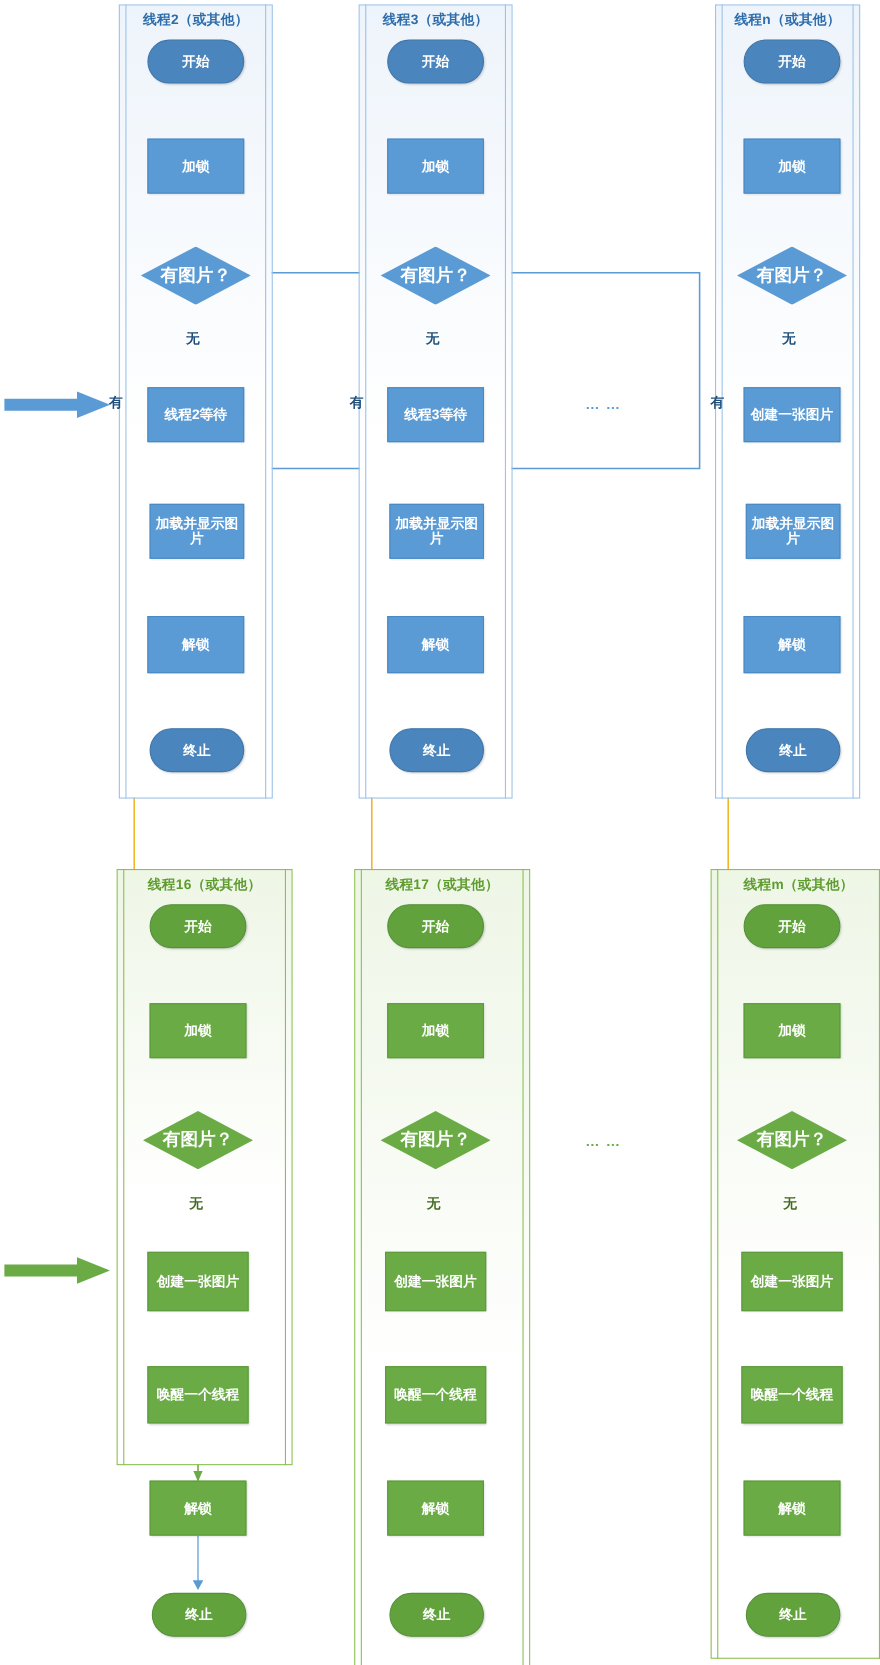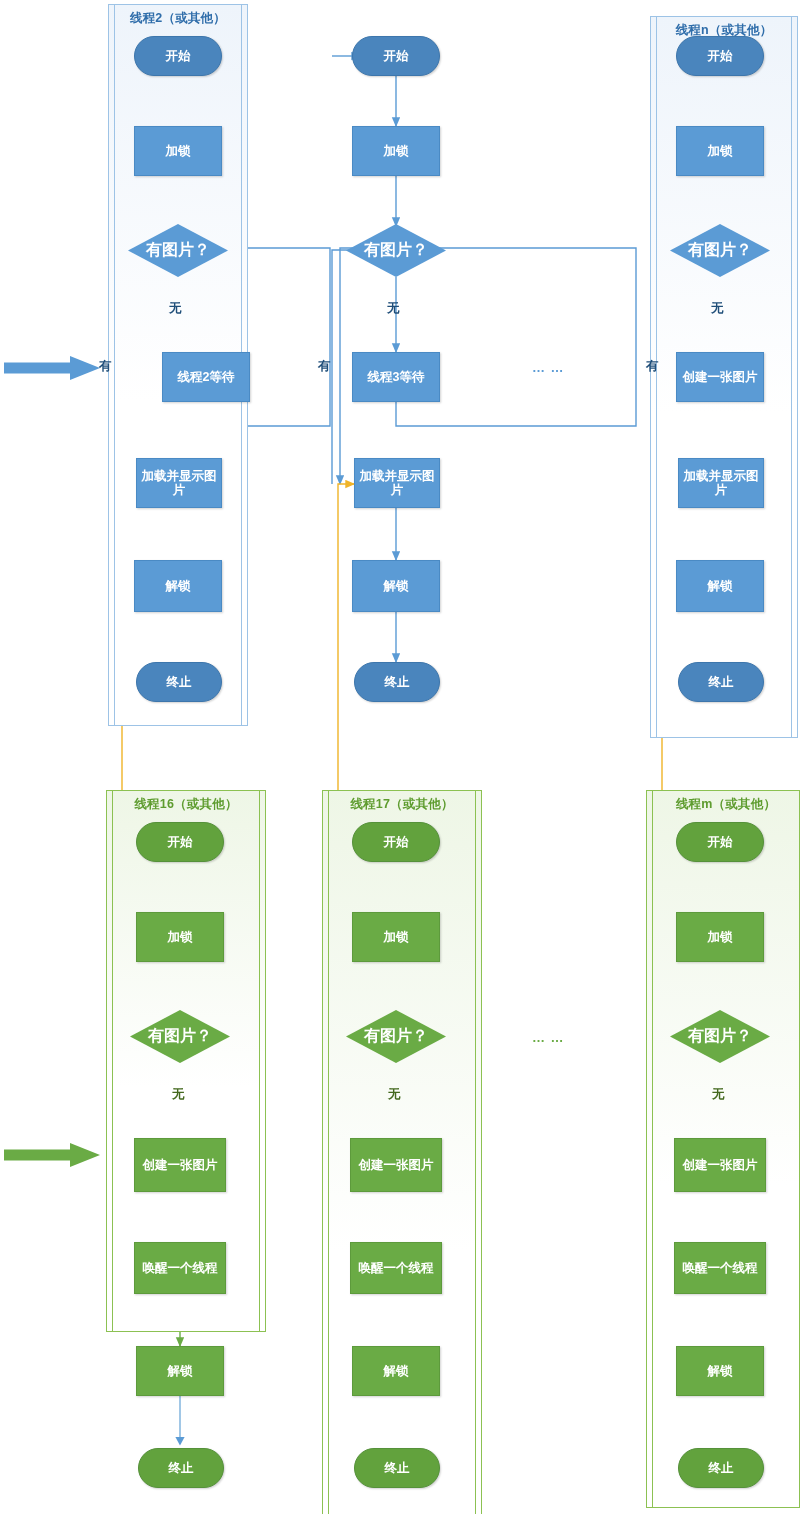--- a/index.html
+++ b/index.html
@@ -150,33 +150,38 @@
       <path d="M354,1268 L338,1268 L338,484 L354,484" marker-end="url(#ao)"></path>
       <path d="M678,1268 L662,1268 L662,484 L678,484" marker-end="url(#ao)"></path>
     </g>
   </svg>
 
   <div class="lane lane-blue" style="left:108px;top:4px;width:140px;height:722px;">
     <div class="outer"></div>
     <div class="inner"></div>
     <div class="lane-title">线程2（或其他）</div>
   </div>
-  <div class="lane lane-blue" style="left:650px;top:16px;width:148px;height:722px;">
+  <div class="lane lane-blue" style="left:326px;top:4px;width:140px;height:722px;">
+    <div class="outer"></div>
+    <div class="inner"></div>
+    <div class="lane-title">线程3（或其他）</div>
+  </div>
+  <div class="lane lane-blue" style="left:650px;top:4px;width:132px;height:722px;">
     <div class="outer"></div>
     <div class="inner"></div>
     <div class="lane-title">线程n（或其他）</div>
   </div>
 
   <div class="node n-blue term" style="left:134px;top:36px;width:88px;height:40px;">开始</div>
   <div class="node n-blue" style="left:134px;top:126px;width:88px;height:50px;">加锁</div>
   <div class="diamond d-blue" style="left:128px;top:224px;width:100px;height:53px;">
     <div class="dshape"></div>
     <div class="dtext">有图片？</div>
   </div>
-  <div class="node n-blue" style="left:134px;top:352px;width:88px;height:50px;margin-left:28px;">线程2等待</div>
+  <div class="node n-blue" style="left:134px;top:352px;width:88px;height:50px;">线程2等待</div>
   <div class="node n-blue" style="left:136px;top:458px;width:86px;height:50px;">加载并显示图片</div>
   <div class="node n-blue" style="left:134px;top:560px;width:88px;height:52px;">解锁</div>
   <div class="node n-blue term" style="left:136px;top:662px;width:86px;height:40px;">终止</div>
   <div class="elabel lbl-blue" style="left:169px;top:300px;">无</div>
   <div class="elabel lbl-blue" style="left:99px;top:358px;">有</div>
 
   <div class="node n-blue term" style="left:352px;top:36px;width:88px;height:40px;">开始</div>
   <div class="node n-blue" style="left:352px;top:126px;width:88px;height:50px;">加锁</div>
   <div class="diamond d-blue" style="left:346px;top:224px;width:100px;height:53px;">
     <div class="dshape"></div>

